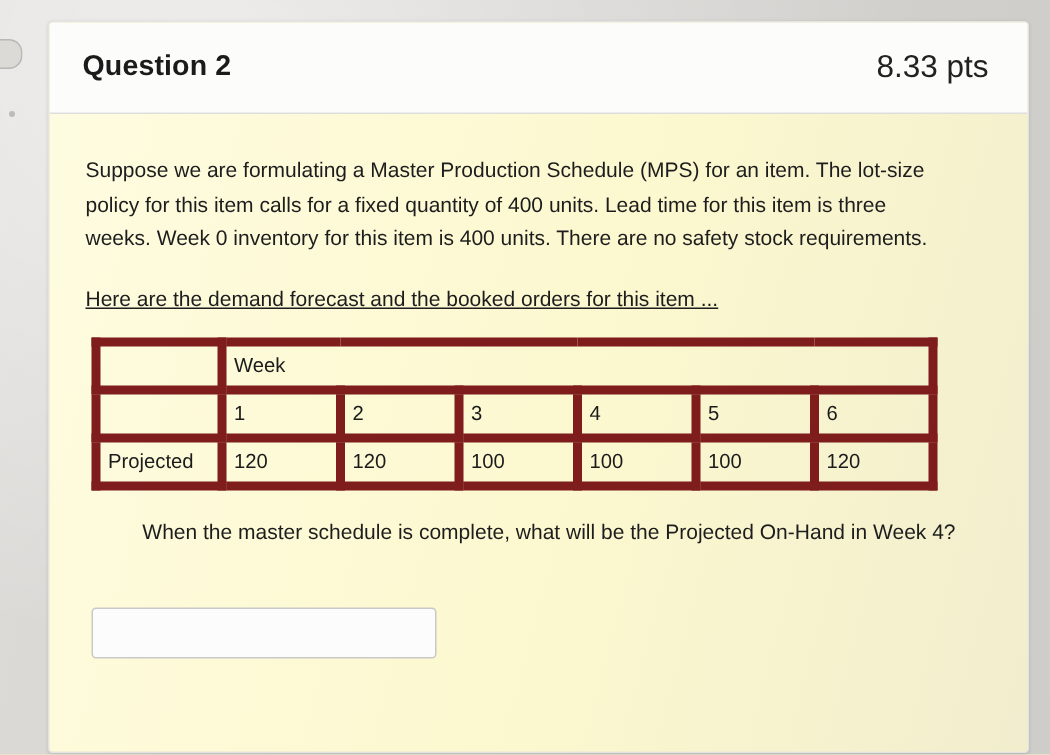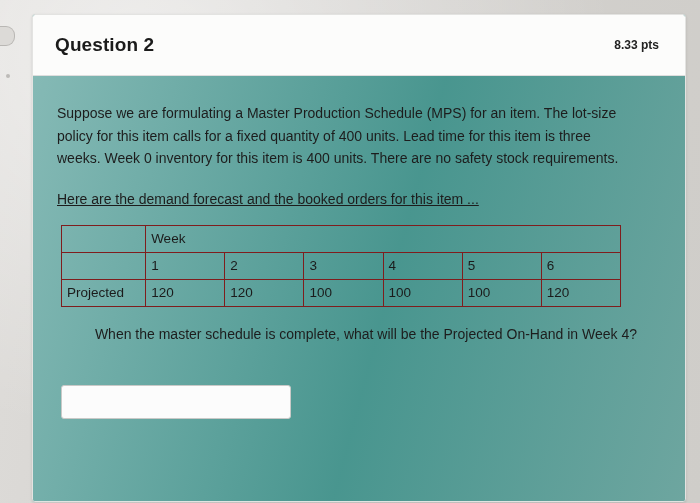--- a/index.html
+++ b/index.html
@@ -23,21 +23,21 @@
       radial-gradient(ellipse at 20% 10%, rgba(255,255,255,0.55), rgba(255,255,255,0) 60%),
       linear-gradient(100deg, #dedcd9 0%, #d4d2cf 45%, #cfcdc9 100%);
   }
 
   .card {
     position: absolute;
     left: 32px;
     top: 14px;
     width: 652px;
     height: 486px;
-    background: #0f766e;
+    background: #fef9c3;
     border: 1px solid #e3e3e1;
     border-radius: 3px;
     box-shadow: 0 1px 3px rgba(0,0,0,0.12);
     overflow: hidden;
   }
 
   .card-inner-shade {
     position: absolute;
     inset: 0;
     background: linear-gradient(105deg, rgba(255,255,255,0.5) 0%, rgba(245,244,241,0.25) 55%, rgba(225,224,220,0.45) 100%);
@@ -54,22 +54,22 @@
     border-bottom: 1px solid #dedede;
     background: #fcfcfb;
   }
   .q-title {
     font-size: 19px;
     font-weight: bold;
     color: #1b1b1b;
     letter-spacing: 0.1px;
   }
   .q-points {
-    font-size: 12px;
-    font-weight: bold;
+    font-size: 21px;
+    font-weight: normal;
     color: #222;
   }
 
   .q-body {
     position: relative;
     padding: 26px 30px 0 24px;
   }
 
   .para {
     font-size: 14px;
@@ -83,21 +83,21 @@
     text-decoration: underline;
   }
 
   table.mps {
     border-collapse: collapse;
     width: 560px;
     margin: 0 0 0 4px;
     table-layout: fixed;
   }
   table.mps td {
-    border: 1px solid #7f1d1d;
+    border: 6px solid #7f1d1d;
     height: 22px;
     font-size: 13.5px;
     color: #1b1b1b;
     padding: 2px 5px;
     vertical-align: middle;
     background: transparent;
   }
   table.mps col.labelcol { width: 84px; }
   table.mps col.wk { width: 79px; }
 

